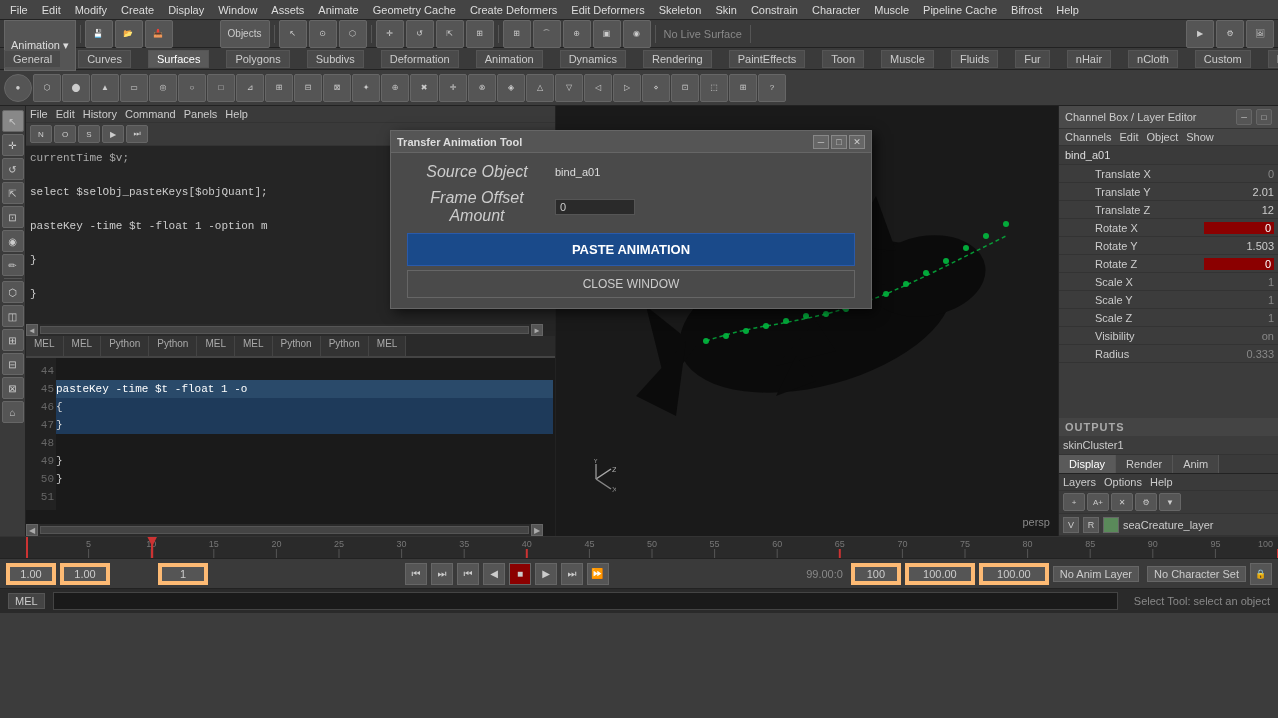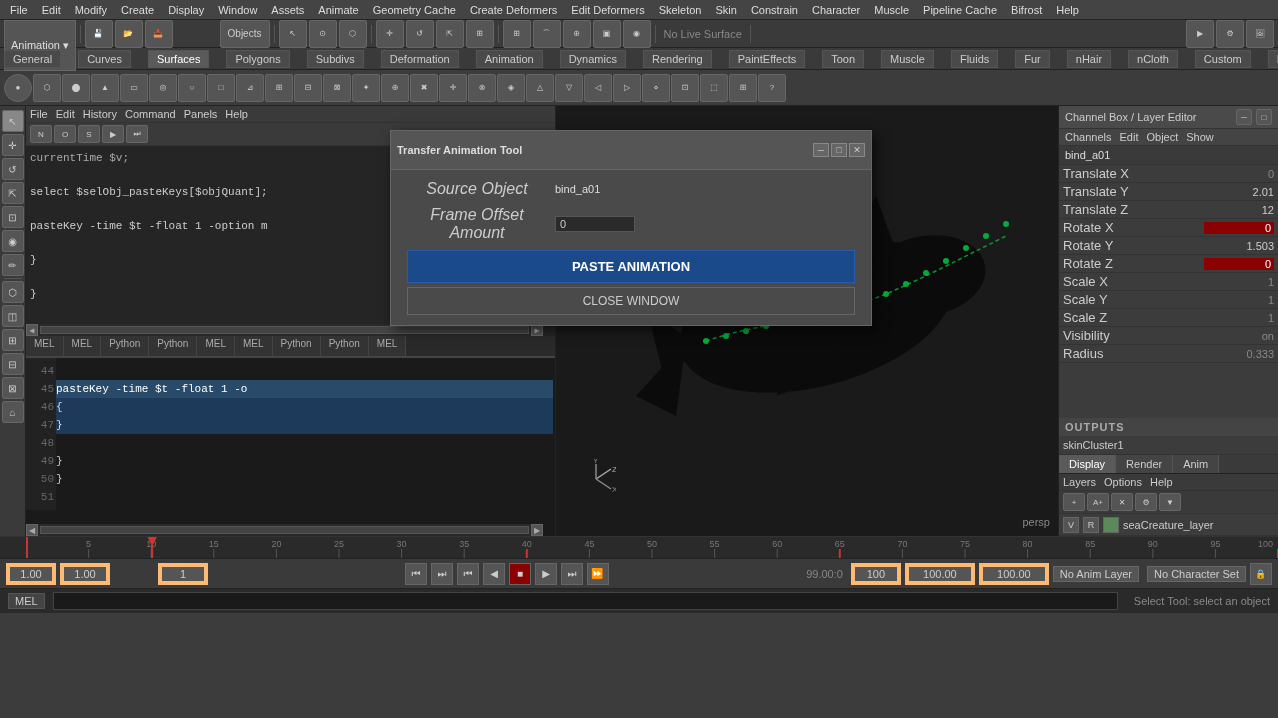--- a/index.html
+++ b/index.html
@@ -243,22 +243,23 @@
 
     .channel-row {
       display: flex;
       align-items: center;
       height: 18px;
       padding: 0 4px;
       border-bottom: 1px solid #333;
     }
     .channel-name {
       flex: 1;
-      font-size: 13px;
-      color: #ccc;
+      font-size: 11px;
+      color: #ccc;
+      margin-left: 32px;
     }
     .channel-value {
       width: 70px;
       text-align: right;
       font-size: 11px;
     }
     .channel-value.zero { color: #888; }
     .channel-value.nonzero { color: #ccc; }
     .channel-value.red-bg {
       background: #8b0000;
@@ -452,21 +453,21 @@
       background: #4a4a4a;
       border: 1px solid #666;
       z-index: 100;
       box-shadow: 4px 4px 12px rgba(0,0,0,0.6);
     }
     #dialog-titlebar {
       background: #555;
       display: flex;
       align-items: center;
       justify-content: space-between;
-      padding: 19px 6px;
+      padding: 2px 6px;
       height: 22px;
       border-bottom: 1px solid #666;
       gap: 8px;
     }
     #dialog-title {
       font-size: 11px;
       color: #ddd;
       font-weight: bold;
     }
     #dialog-controls {

